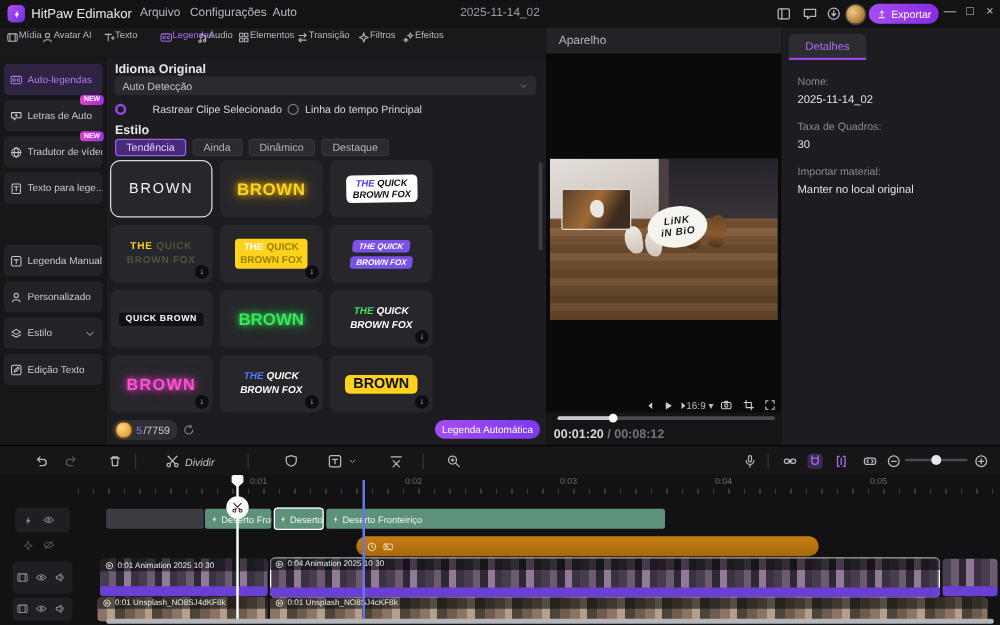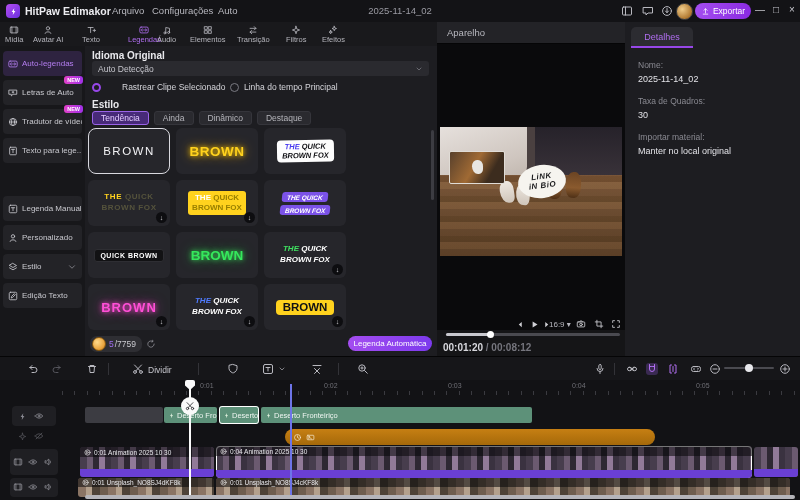--- a/index.html
+++ b/index.html
@@ -6,32 +6,32 @@
   #app{position:relative;width:800px;height:500px;overflow:hidden;background:#0e0e10;
        font-family:"Liberation Sans","DejaVu Sans",sans-serif;color:#d8d8dd;
        -webkit-font-smoothing:antialiased;}
   .abs{position:absolute;}
   svg.ic{display:block;stroke:currentColor;fill:none;stroke-width:1;stroke-linecap:round;stroke-linejoin:round;}
   .fill svg.ic, svg.ic.fill{fill:currentColor;stroke:none;}
   
   #titlebar{left:0;top:0;width:800px;height:22px;background:#131316;border-bottom:1px solid #050506;}
   .logo{left:6px;top:4px;width:14px;height:14px;border-radius:4px;
         background:linear-gradient(135deg,#b44df0,#6a2fe0);display:flex;align-items:center;justify-content:center;color:#fff;}
-  .appname{left:25px;top:5px;font-size:10.5px;font-weight:bold;color:#ececf0;}
+  .appname{left:25px;top:5px;font-size:10.5px;font-weight:normal;color:#ececf0;}
   .menu{top:5px;font-size:9.5px;color:#b8b8bf;}
   .proj{left:330px;top:5px;width:140px;text-align:center;font-size:9.5px;color:#9a9aa2;}
   .tb-ic{top:4px;width:14px;height:14px;color:#b8b8bf;display:flex;align-items:center;justify-content:center;}
   .avatar{left:676px;top:3px;width:15px;height:15px;border-radius:50%;
           background:radial-gradient(circle at 35% 35%,#f0cc8a,#b07830 70%,#7a4a18);border:1px solid #444;}
   .exportbtn{left:695px;top:3px;width:56px;height:16px;border-radius:8px;
              background:linear-gradient(90deg,#a44df0,#8a2be2);color:#fff;display:flex;align-items:center;justify-content:center;gap:3px;font-size:8.5px;}
   .winbtn{top:4px;width:12px;height:12px;color:#c5c5cc;font-size:10px;line-height:12px;text-align:center;}
   
   #ribbon{left:0;top:22px;width:437px;height:24px;background:#19191c;border-bottom:1px solid #050506;}
-  .rib{top:1px;height:22px;display:flex;flex-direction:column;align-items:center;color:#b5b5bc;}
+  .rib{top:1px;height:22px;display:flex;flex-direction:row;color:#b5b5bc;}
   .rib .lbl{font-size:7.5px;margin-top:0px;white-space:nowrap;}
   .rib svg{width:10px;height:10px;margin-top:2px;}
   .rib.active{color:#b06ef0;}
   
   #sidebar{left:0;top:46px;width:85px;height:310px;background:#17171a;border-right:1px solid #050506;}
   .side-item{left:3px;width:79px;height:25px;background:#232327;border-radius:4px;
              display:flex;align-items:center;gap:4px;padding-left:5px;box-sizing:border-box;color:#c9c9cf;}
   .side-item svg{width:10px;height:10px;flex:none;}
   .side-item .lbl{font-size:8px;white-space:nowrap;overflow:hidden;}
   .side-item.active{background:#2e2340;color:#b47ef0;}
@@ -118,21 +118,21 @@
           font-size:9px;color:#b06ef0;}
   .dt-lbl{left:13px;font-size:8.5px;color:#8a8a92;}
   .dt-val{left:13px;font-size:9px;color:#e2e2e7;}
   
   #tltoolbar{left:0;top:356px;width:800px;height:24px;background:#161619;border-top:1px solid #050506;border-bottom:1px solid #050506;}
   .tt-ic{top:6px;width:12px;height:12px;color:#b8b8bf;display:flex;align-items:center;justify-content:center;}
   .tt-ic.dim{color:#55555c;}
   .tt-ic.purple{color:#b06ef0;}
   .tt-ic.activebg{background:#3a2a52;border-radius:3px;}
   .tt-sep{top:6px;width:1px;height:12px;background:#333338;}
-  .tt-lbl{top:8px;font-size:8.5px;color:#c5c5cc;}
+  .tt-lbl{top:8px;font-size:8.5px;color:#c5c5cc;font-style:italic;}
   .zoom-track{left:724px;top:367px;width:50px;height:2px;background:#4a4a50;border-radius:1px;}
   .zoom-knob{left:745px;top:364px;width:8px;height:8px;border-radius:50%;background:#e8e8ec;}
   
   #timeline{left:0;top:380px;width:800px;height:120px;background:#121215;}
   .ruler{left:62px;top:0;width:738px;height:15px;
          background:repeating-linear-gradient(90deg,#3a3a40 0 1px,transparent 1px 12.4px);
          background-position:0 bottom;background-size:100% 4px;background-repeat:repeat-x;}
   .ruler-lbl{top:2px;font-size:7px;color:#6f6f76;}
   .hdr-pill{background:#1f1f23;border-radius:4px;}
   .hd-ic{width:10px;height:10px;color:#8a8a92;display:flex;align-items:center;justify-content:center;position:absolute;}

